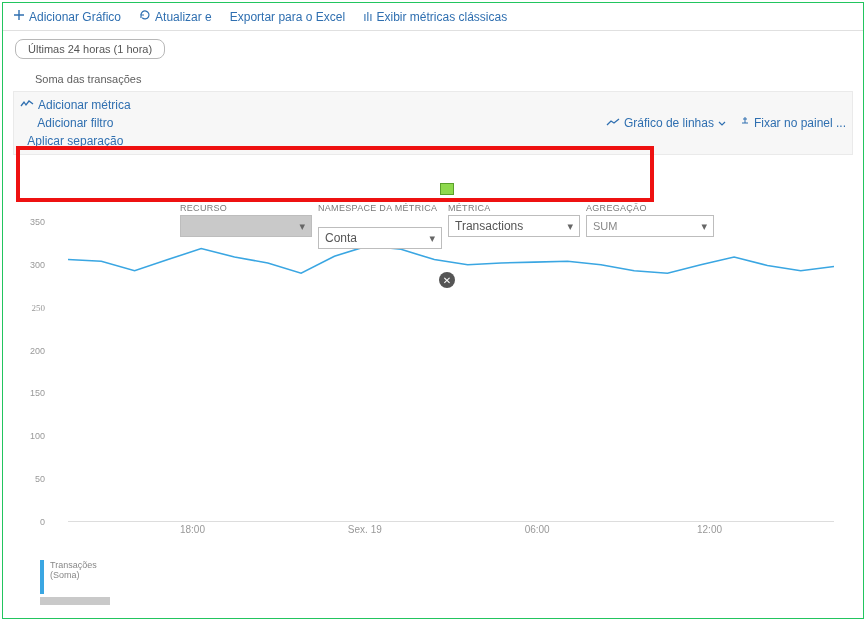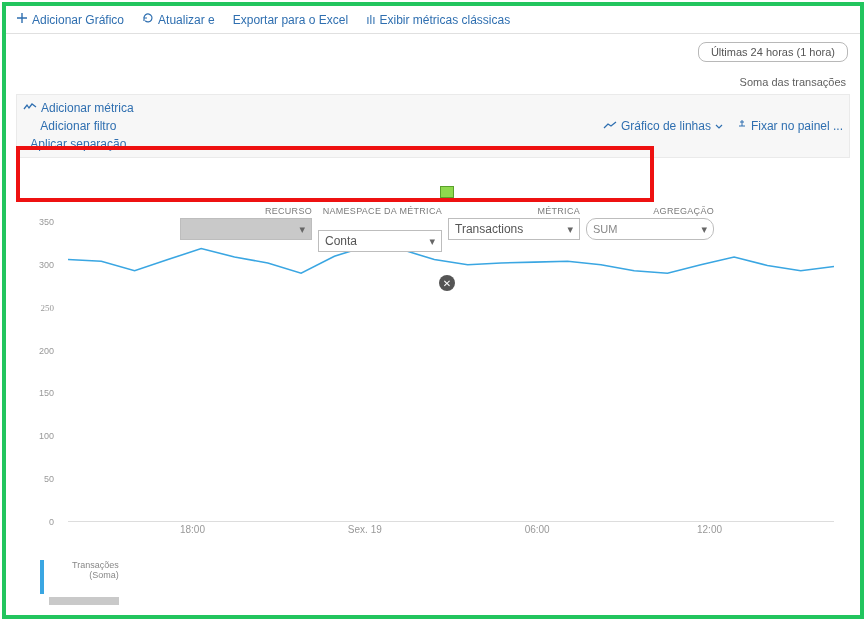--- a/index.html
+++ b/index.html
@@ -6,21 +6,21 @@
     body {
       font-family: "Segoe UI", Arial, sans-serif;
       font-size: 12px;
       color: #333;
       background: #fff;
       width: 866px;
       height: 621px;
       overflow: hidden;
       position: relative;
     }
-    .outer { border: 4px solid #22c55e; margin: 2px; height: 617px; text-align: right; }
+    .outer { border: 1px solid #22c55e; margin: 2px; height: 617px; }
     .top-toolbar {
       display: flex;
       align-items: center;
       gap: 18px;
       padding: 6px 10px;
       border-bottom: 1px solid #e0e0e0;
       color: #2f6fb0;
       font-size: 12px;
     }
     .top-toolbar .tb-item {
@@ -102,38 +102,38 @@
       padding: 0 6px;
       font-size: 12px;
       color: #555;
       background: #fff;
       cursor: pointer;
     }
     .field-select .chev { color: #666; font-size: 11px; margin-left: 6px; }
     .fs-recurso { width: 132px; background: #c9c9c9; }
     .fs-namespace { width: 124px; margin-top: 12px; }
     .fs-metrica { width: 132px; }
-    .fs-agreg { width: 128px; font-size: 11px; color: #888; border-radius: 10px; }
+    .fs-agreg { width: 128px; font-size: 11px; color: #888; }
     .close-circ {
       width: 16px; height: 16px; border-radius: 50%;
       background: #555; color: #fff; font-size: 10px;
       display: flex; align-items: center; justify-content: center;
       margin-top: 15px; cursor: pointer;
     }
     .chart-wrap {
       position: absolute;
       left: 40px;
       top: 222px;
       width: 794px;
       height: 320px;
     }
     .y-axis { position: absolute; left: 0; top: 0; height: 300px; width: 24px; }
     .y-tick {
       position: absolute;
-      right: 10px;
+      right: 19px;
       font-size: 9px;
       color: #999;
       transform: translateY(-50%);
     }
     .plot {
       position: absolute;
       left: 28px;
       top: 0;
       width: 766px;
       height: 300px;

